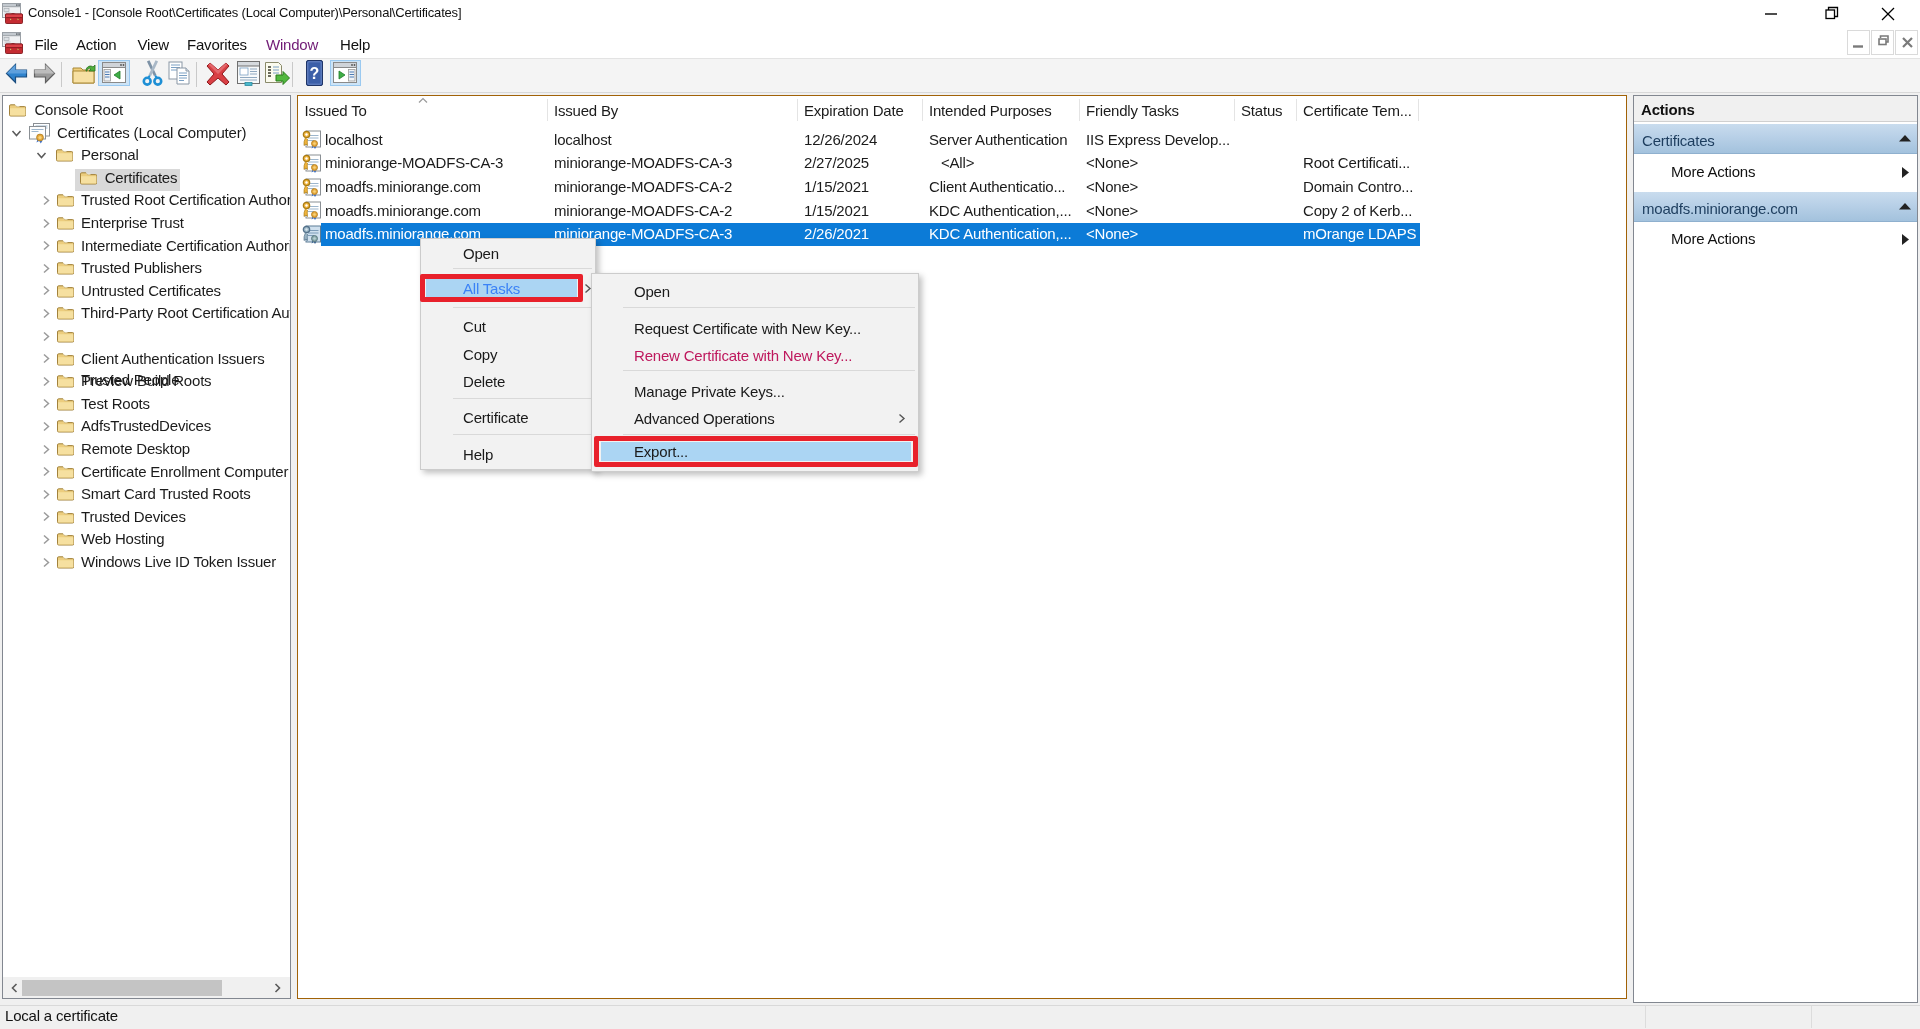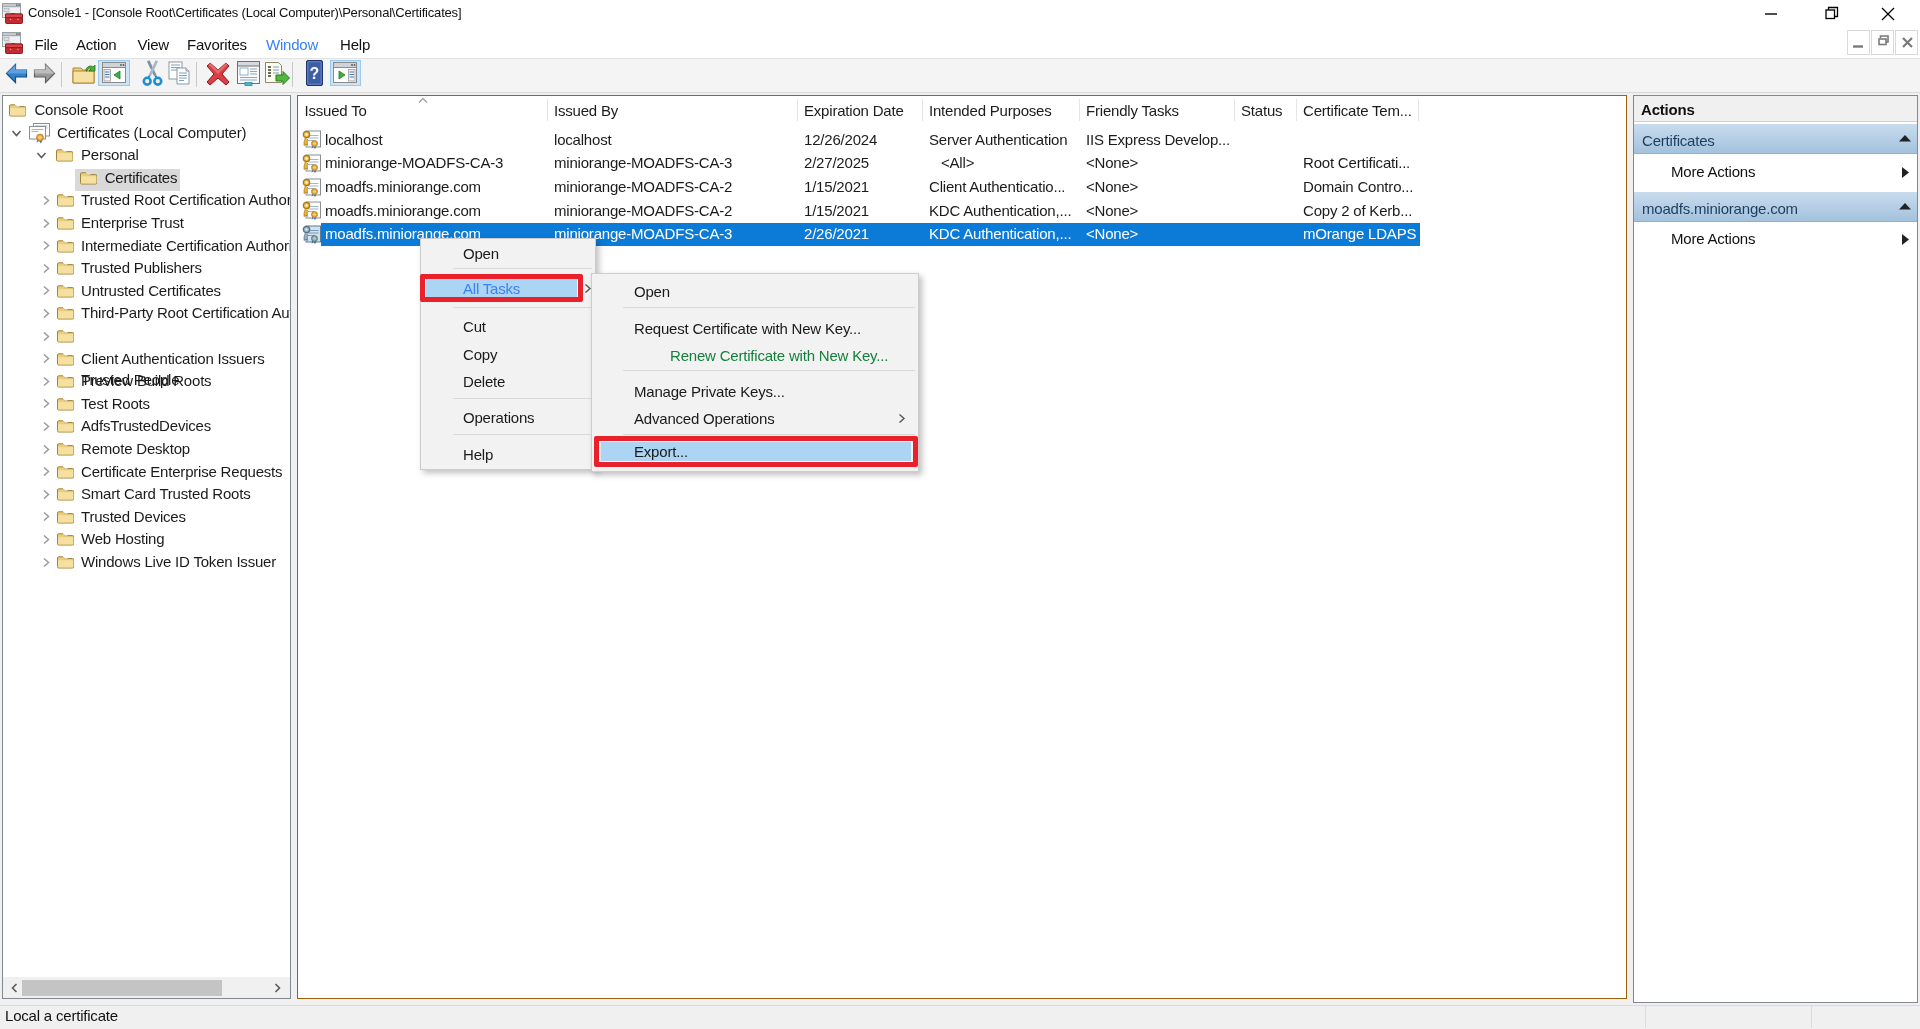--- a/index.html
+++ b/index.html
@@ -46,21 +46,21 @@
   <path d="M7 14 q4 -4.5 8 0" fill="none" stroke="#8d2327" stroke-width="1.6"></path>
   <rect x="3.5" y="12" width="17" height="9.5" rx="1" fill="#c42b31" stroke="#82191d" stroke-width="0.9"></rect>
   <rect x="3.5" y="12" width="17" height="3.6" rx="1" fill="#dd4249" stroke="#82191d" stroke-width="0.9"></rect>
   <path d="M8 16.5 l1.5 0.9 -1.5 0.9 z" fill="#b7d46a"></path>
   <path d="M15.5 16.5 l1.5 0.9 -1.5 0.9 z" fill="#b7d46a"></path>
 </svg>
 <div class="txt" style="left:34.5px;top:36px;color:#111;">File</div>
 <div class="txt" style="left:76px;top:36px;color:#111;">Action</div>
 <div class="txt" style="left:137.5px;top:36px;color:#111;">View</div>
 <div class="txt" style="left:187px;top:36px;color:#111;">Favorites</div>
-<div class="txt" style="left:266px;top:36px;color:#3b82f6;">Window</div>
+<div class="txt" style="left:266px;top:36px;color:#701a75;">Window</div>
 <div class="txt" style="left:340px;top:36px;color:#111;">Help</div>
 
 <div class="abs" style="left:1847px;top:29.5px;width:23px;height:25px;border:1px solid #dadada;background:#fff;"></div>
 <div class="abs" style="left:1871px;top:29.5px;width:23px;height:25px;border:1px solid #dadada;background:#fff;"></div>
 <div class="abs" style="left:1895px;top:29.5px;width:23px;height:25px;border:1px solid #dadada;background:#fff;"></div>
 <svg class="abs" style="left:1847px;top:29.5px" width="72" height="25" viewBox="0 0 72 25">
   <line x1="6" y1="16.5" x2="16" y2="16.5" stroke="#7a7a7a" stroke-width="2.4"></line>
   <rect x="32" y="9" width="7" height="5.5" fill="none" stroke="#7a7a7a" stroke-width="1.6"></rect>
   <path d="M33.5 8 v-2 h7.5 v6 h-2" fill="none" stroke="#7a7a7a" stroke-width="1.6"></path>
   <path d="M56 8 l9 9 M65 8 l-9 9" stroke="#7a7a7a" stroke-width="2.2"></path>
@@ -230,21 +230,21 @@
   <div class="txt" style="left:78px;top:138.5px;line-height:22.6px;">Intermediate Certification Authorities</div>
   <div class="txt" style="left:78px;top:161.1px;line-height:22.6px;">Trusted Publishers</div>
   <div class="txt" style="left:78px;top:183.7px;line-height:22.6px;">Untrusted Certificates</div>
   <div class="txt" style="left:78px;top:206.3px;line-height:22.6px;">Third-Party Root Certification Authorities</div>
   <div class="txt" style="left:78px;top:228.9px;line-height:22.6px;margin-top:44px;">Trusted People</div>
   <div class="txt" style="left:78px;top:251.5px;line-height:22.6px;">Client Authentication Issuers</div>
   <div class="txt" style="left:78px;top:274.1px;line-height:22.6px;">Preview Build Roots</div>
   <div class="txt" style="left:78px;top:296.7px;line-height:22.6px;">Test Roots</div>
   <div class="txt" style="left:78px;top:319.3px;line-height:22.6px;">AdfsTrustedDevices</div>
   <div class="txt" style="left:78px;top:341.9px;line-height:22.6px;">Remote Desktop</div>
-  <div class="txt" style="left:78px;top:364.5px;line-height:22.6px;">Certificate Enterprise Requests</div>
+  <div class="txt" style="left:78px;top:364.5px;line-height:22.6px;">Certificate Enrollment Computer</div>
   <div class="txt" style="left:78px;top:387.1px;line-height:22.6px;">Smart Card Trusted Roots</div>
   <div class="txt" style="left:78px;top:409.7px;line-height:22.6px;">Trusted Devices</div>
   <div class="txt" style="left:78px;top:432.3px;line-height:22.6px;">Web Hosting</div>
   <div class="txt" style="left:78px;top:454.9px;line-height:22.6px;">Windows Live ID Token Issuer</div>
 
   <svg class="abs" style="left:38px;top:98.9px" width="11" height="11">
       <use href="#chevright"></use>
     </svg>
   <svg class="abs" style="left:38px;top:121.5px" width="11" height="11">
       <use href="#chevright"></use>
@@ -453,31 +453,31 @@
 <div class="abs" style="left:426px;top:279.2px;width:151.3px;height:18.7px;background:#abd5f3;"></div>
 <div class="txt" style="left:463px;top:277.5px;line-height:22px;color:#3b82f6;">All Tasks</div>
 <svg class="abs" style="left:584px;top:283px" width="8" height="11">
     <path d="M1.5 1.5 L6 5.5 L1.5 9.5" fill="none" stroke="#555" stroke-width="1.4"></path>
   </svg>
 <div class="abs" style="left:453px;top:306.5px;width:139px;height:1px;background:#d9d9d9;"></div>
 <div class="txt" style="left:463px;top:316.3px;line-height:22px;color:#1a1a1a;">Cut</div>
 <div class="txt" style="left:463px;top:343.6px;line-height:22px;color:#1a1a1a;">Copy</div>
 <div class="txt" style="left:463px;top:370.9px;line-height:22px;color:#1a1a1a;">Delete</div>
 <div class="abs" style="left:453px;top:397.7px;width:139px;height:1px;background:#d9d9d9;"></div>
-<div class="txt" style="left:463px;top:406.9px;line-height:22px;color:#1a1a1a;">Operations</div>
+<div class="txt" style="left:463px;top:406.9px;line-height:22px;color:#1a1a1a;">Certificate</div>
 <div class="abs" style="left:453px;top:433.6px;width:139px;height:1px;background:#d9d9d9;"></div>
 <div class="txt" style="left:463px;top:443.6px;line-height:22px;color:#1a1a1a;">Help</div>
 
 <div class="abs" style="left:420.3px;top:273.9px;width:162.8px;height:27.9px;border:5px solid #e8212b;border-radius:2px;"></div>
 
 <div class="abs" style="left:590.5px;top:273px;width:328.5px;height:199px;background:#f2f2f2;border:1px solid #cccccc;box-shadow:3px 3px 6px rgba(0,0,0,0.25);"></div>
 <div class="txt" style="left:634px;top:281.2px;line-height:22px;color:#1a1a1a;">Open</div>
 <div class="abs" style="left:623px;top:306.9px;width:292px;height:1px;background:#d9d9d9;"></div>
 <div class="txt" style="left:634px;top:317.5px;line-height:22px;color:#1a1a1a;">Request Certificate with New Key...</div>
-<div class="txt" style="left:634px;top:344.6px;line-height:22px;color:#15803d;margin-left:36px;">Renew Certificate with New Key...</div>
+<div class="txt" style="left:634px;top:344.6px;line-height:22px;color:#be185d;">Renew Certificate with New Key...</div>
 <div class="abs" style="left:623px;top:370.2px;width:292px;height:1px;background:#d9d9d9;"></div>
 <div class="txt" style="left:634px;top:380.9px;line-height:22px;color:#1a1a1a;">Manage Private Keys...</div>
 <div class="txt" style="left:634px;top:408.2px;line-height:22px;color:#1a1a1a;">Advanced Operations</div>
 <svg class="abs" style="left:898px;top:413px" width="8" height="11">
     <path d="M1.5 1.5 L6 5.5 L1.5 9.5" fill="none" stroke="#555" stroke-width="1.4"></path>
   </svg>
 <div class="abs" style="left:623px;top:433.5px;width:292px;height:1px;background:#d9d9d9;"></div>
 <div class="abs" style="left:601.4px;top:442.4px;width:309.2px;height:18.4px;background:#abd5f3;"></div>
 <div class="txt" style="left:634px;top:440.5px;line-height:22px;color:#1a1a1a;">Export...</div>
 

